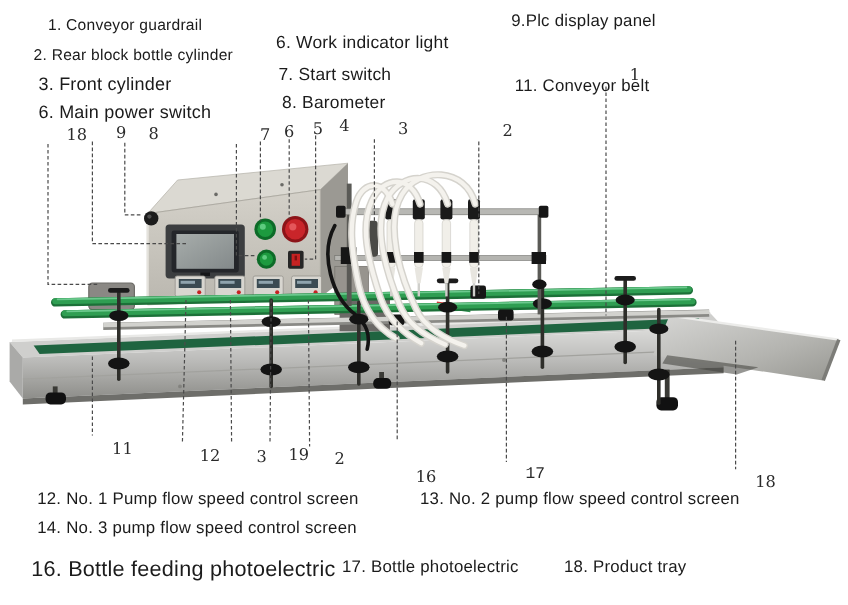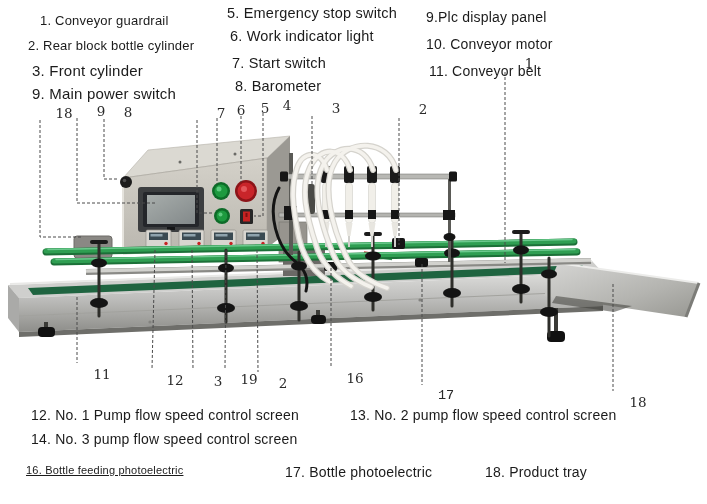--- a/index.html
+++ b/index.html
@@ -301,46 +301,44 @@
       <polyline points="257,250 258,372" fill="none" stroke="#4a4a4a" stroke-width="1" stroke-dasharray="3 2"></polyline>
       <polyline points="331,268 331,367" fill="none" stroke="#4a4a4a" stroke-width="1" stroke-dasharray="3 2"></polyline>
       <polyline points="422,264 422,385" fill="none" stroke="#4a4a4a" stroke-width="1" stroke-dasharray="3 2"></polyline>
       <polyline points="613,284 613,391" fill="none" stroke="#4a4a4a" stroke-width="1" stroke-dasharray="3 2"></polyline>
     </svg>
 
   <div id="labels" class="layer" style="width:707px;height:504px;margin-left:24px;">
       <div class="legend-item" style="left: 16px; top: 13px; font-size: 13px;">1. Conveyor guardrail</div>
       <div class="legend-item" style="left: 4px; top: 38px; font-size: 13px;">2. Rear block bottle cylinder</div>
       <div class="legend-item" style="left: 8px; top: 62px; font-size: 15px;">3. Front cylinder</div>
-      <div class="legend-item" style="left: 8px; top: 85px; font-size: 15px;">9. Main power switch</div>
-      <div class="legend-item" style="left: 203px; top: 5px; font-size: 14.5px;">5. Emergency stop switch</div>
+      <div class="legend-item" style="left: 8px; top: 85px; font-size: 15px;">6. Main power switch</div>
       <div class="legend-item" style="left: 206px; top: 28px; font-size: 14.5px;">6. Work indicator light</div>
       <div class="legend-item" style="left: 208px; top: 55px; font-size: 14.5px;">7. Start switch</div>
       <div class="legend-item" style="left: 211px; top: 78px; font-size: 14.5px;">8. Barometer</div>
       <div class="legend-item" style="left: 402px; top: 9px; font-size: 14px;">9.Plc display panel</div>
-      <div class="legend-item" style="left: 402px; top: 36px; font-size: 14px;">10. Conveyor motor</div>
       <div class="legend-item" style="left: 405px; top: 63px; font-size: 14px;">11. Conveyor belt</div>
       <div class="legend-item" style="left: 7px; top: 407px; font-size: 14px;">12. No. 1 Pump flow speed control screen</div>
       <div class="legend-item" style="left: 326px; top: 407px; font-size: 14px;">13. No. 2 pump flow speed control screen</div>
       <div class="legend-item" style="left: 7px; top: 431px; font-size: 14px;">14. No. 3 pump flow speed control screen</div>
-      <div class="legend-item" style="left: 2px; top: 464px; font-size: 11px; text-decoration: underline;">16. Bottle feeding photoelectric</div>
+      <div class="legend-item" style="left: 2px; top: 464px; font-size: 18px;">16. Bottle feeding photoelectric</div>
       <div class="legend-item" style="left: 261px; top: 464px; font-size: 14px;">17. Bottle photoelectric</div>
-      <div class="legend-item" style="left: 461px; top: 464px; font-size: 14px;">18. Product tray</div>
+      <div class="legend-item" style="left: 446px; top: 464px; font-size: 14px;">18. Product tray</div>
       <div class="callout-num" style="left: 505px; top: 55px;">1</div>
       <div class="callout-num" style="left: 399px; top: 101px;">2</div>
       <div class="callout-num" style="left: 312px; top: 100px;">3</div>
       <div class="callout-num" style="left: 263px; top: 97px;">4</div>
       <div class="callout-num" style="left: 241px; top: 100px;">5</div>
       <div class="callout-num" style="left: 217px; top: 102px;">6</div>
       <div class="callout-num" style="left: 197px; top: 105px;">7</div>
       <div class="callout-num" style="left: 104px; top: 104px;">8</div>
       <div class="callout-num" style="left: 77px; top: 103px;">9</div>
       <div class="callout-num" style="left: 40px; top: 105px;">18</div>
       <div class="callout-num" style="left: 78px; top: 366px;">11</div>
       <div class="callout-num" style="left: 151px; top: 372px;">12</div>
       <div class="callout-num" style="left: 194px; top: 373px;">3</div>
       <div class="callout-num" style="left: 225px; top: 371px;">19</div>
       <div class="callout-num" style="left: 259px; top: 375px;">2</div>
-      <div class="callout-num" style="left: 331px; top: 370px;">16</div>
+      <div class="callout-num" style="left: 331px; top: 390px;">16</div>
       <div class="callout-num" style="left: 422px; top: 388px; font-family: Liberation Mono, monospace;">17</div>
       <div class="callout-num" style="left: 614px; top: 394px;">18</div>
     </div>
 </div>
 
 </body></html>

